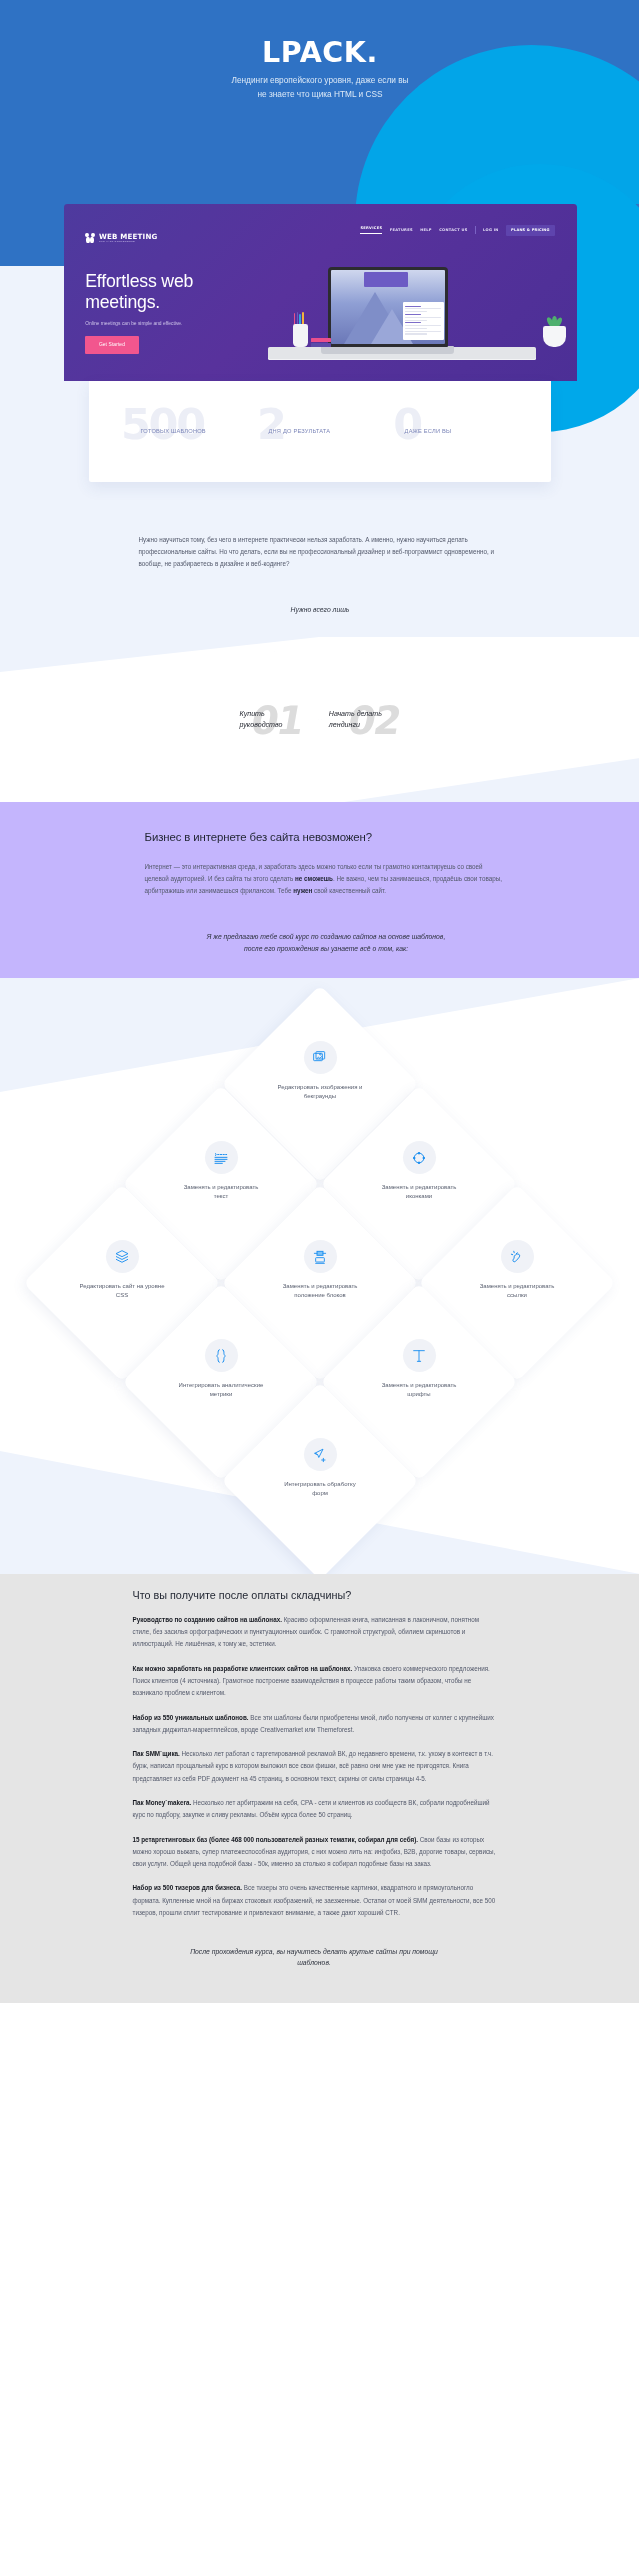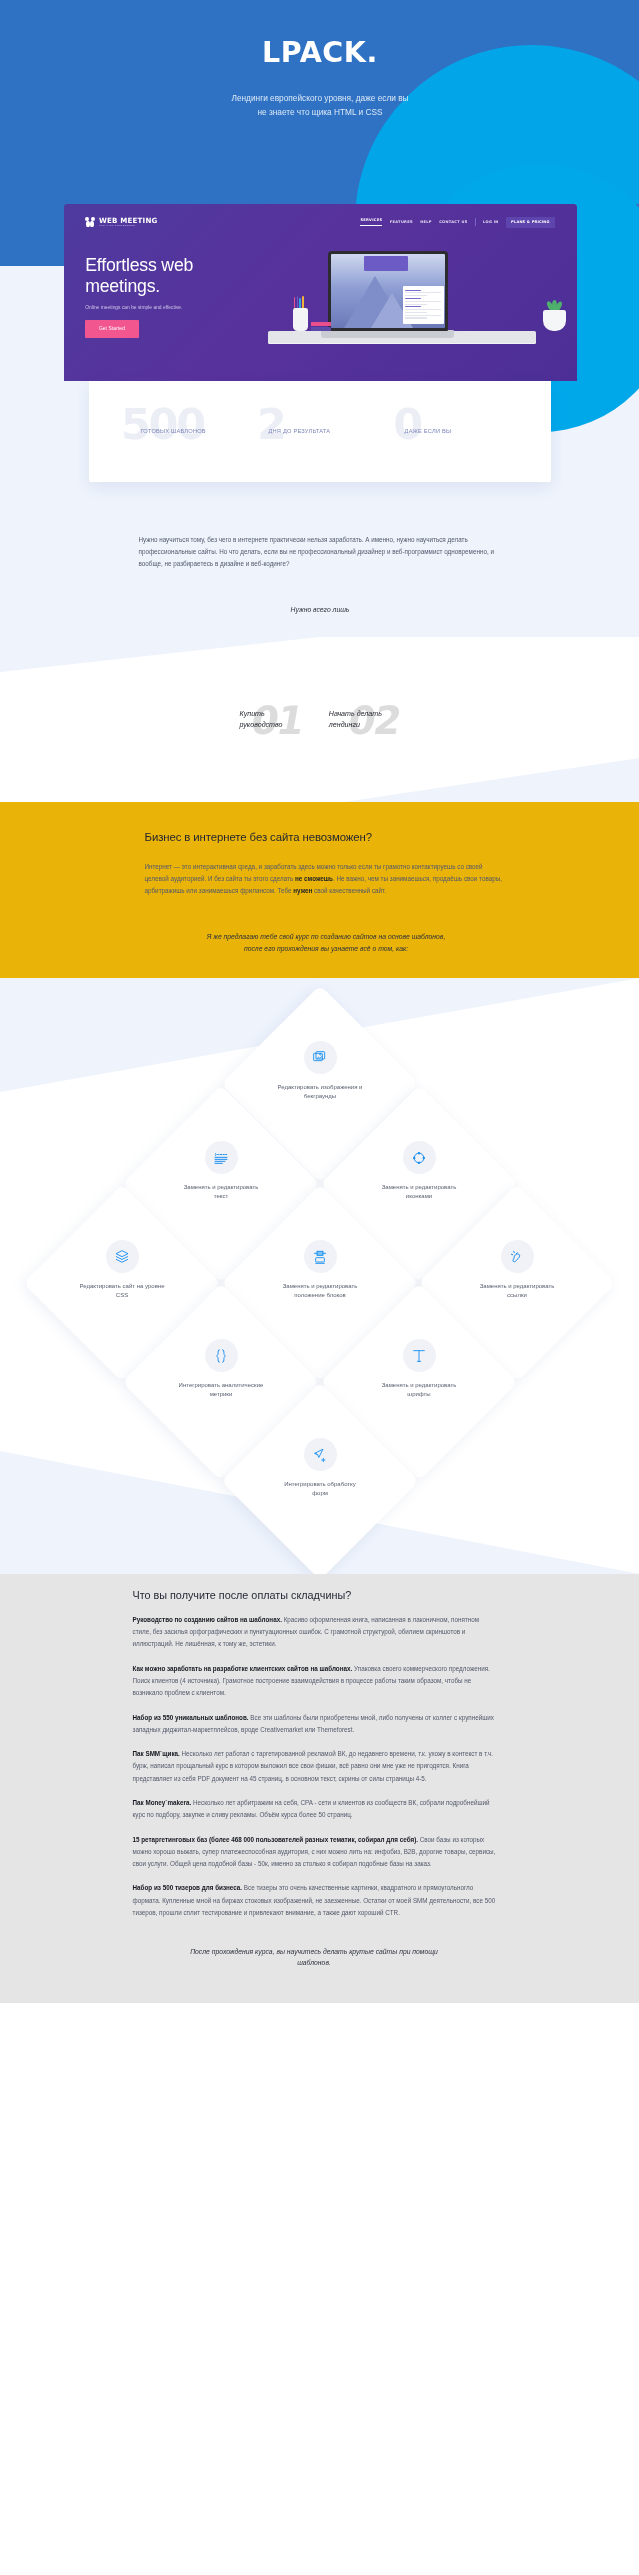--- a/index.html
+++ b/index.html
@@ -38,21 +38,21 @@
   }
   .hero-logo {
     font-family: "DejaVu Sans", sans-serif;
     font-weight: bold;
     font-size: 28.5px;
     letter-spacing: 0.6px;
     color: #ffffff;
     line-height: 1;
   }
   .hero-sub {
-    margin-top: 23px;
+    margin-top: 5px;
     color: #dce9f7;
     font-size: 8.3px;
     line-height: 1.75;
     font-weight: 300;
   }
 
   
   .promo-wrap {
     position: relative;
     width: 640px;
@@ -88,21 +88,21 @@
     border-radius: 3.4px 3.4px 0 0;
     background: linear-gradient(135deg,#4e3a9e 0%, #58329c 45%, #4c2f96 100%);
     overflow: hidden;
   }
   .pm-nav {
     display: flex;
     align-items: center;
     justify-content: space-between;
     padding: 12.5px 21.7px 0 21.7px;
   }
-  .pm-brand { display:flex; align-items:center; gap:4px; }
+  .pm-brand { display:flex; align-items:center; gap:4px;margin-top:16px; }
   .pm-brand-mark {
     width: 9.7px; height: 11.4px;
     position: relative;
   }
   .pm-brand-mark i {
     position:absolute; background:#fff; border-radius:50%;
   }
   .pm-brand-mark i:nth-child(1){ left:0; top:0; width:4px;height:4.6px; }
   .pm-brand-mark i:nth-child(2){ right:0; top:0; width:4px;height:4.6px; }
   .pm-brand-mark i:nth-child(3){ left:1.1px; top:4.6px; width:3.4px;height:6.3px; border-radius:40%; }
@@ -289,21 +289,21 @@
   }
   .step .ghost.g2 { transform: translate(-32%,-50%) skewX(-10deg); }
   .step .txt {
     position: relative; z-index: 2;
     font-style: italic; font-size: 7.1px; color: #23262f; line-height: 1.45;
     width: 67px; text-align: left; margin-left: -3.4px;
   }
   .step:nth-child(2) .txt { margin-left: -5.7px; }
 
   
-  .sec-white { background: #eab308; padding: 27px 0 23px 12px; position: relative; }
+  .sec-white { background: #c4b5fd; padding: 27px 0 23px 12px; position: relative; }
   .sec-p b { font-weight: bold; color: #1d222e; }
 
   
   .grid-band {
     position: relative;
     background: #ffffff;
     height: 596px;
     overflow: hidden;
   }
   .gb-tri-top {

